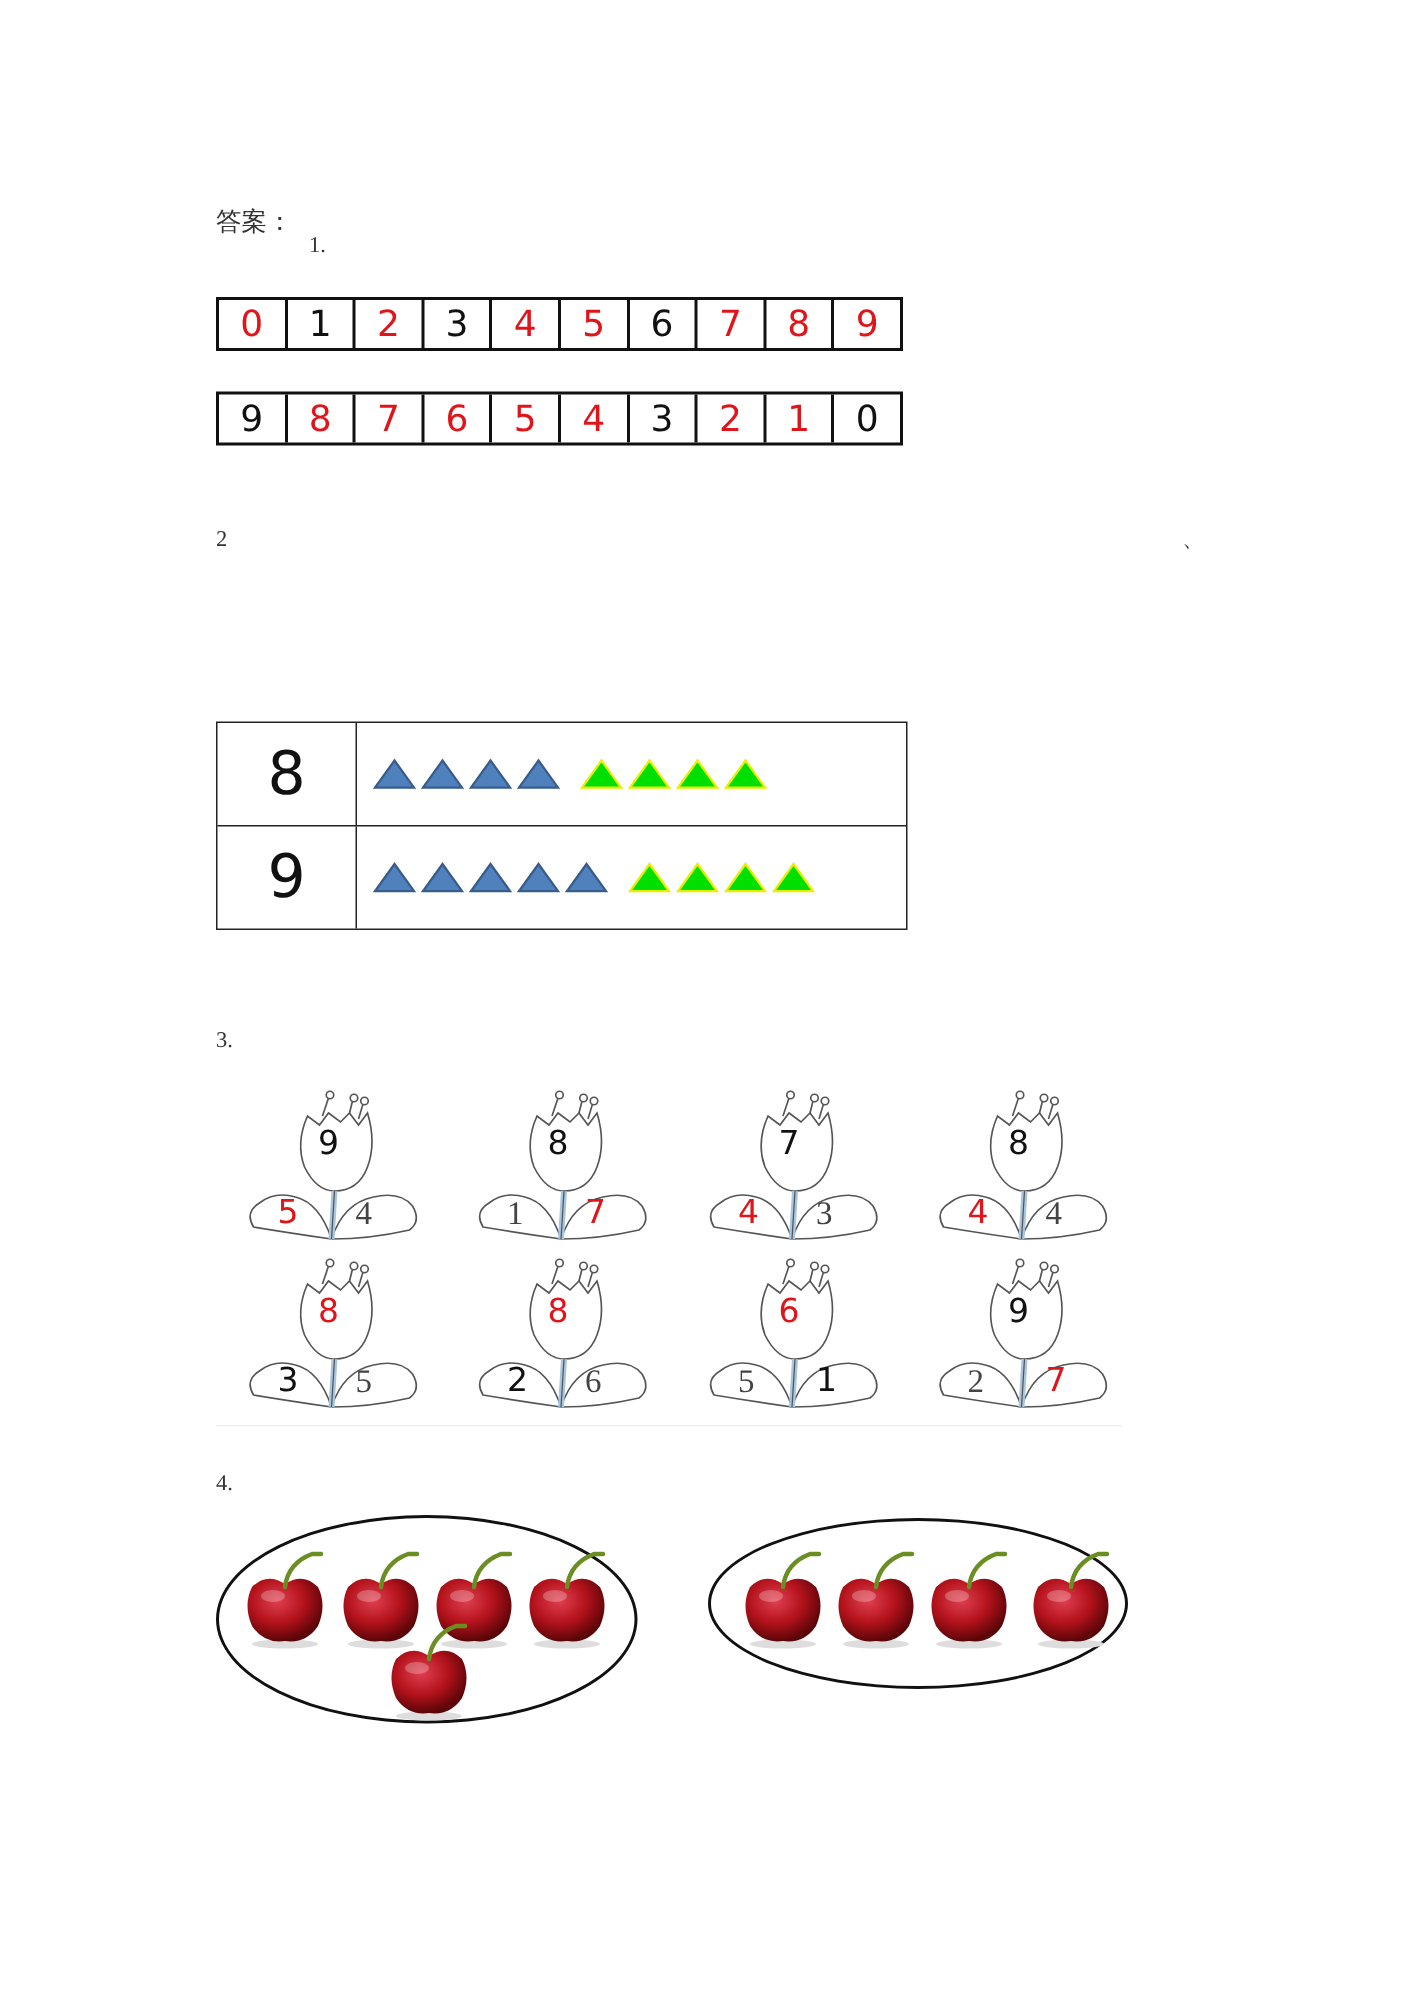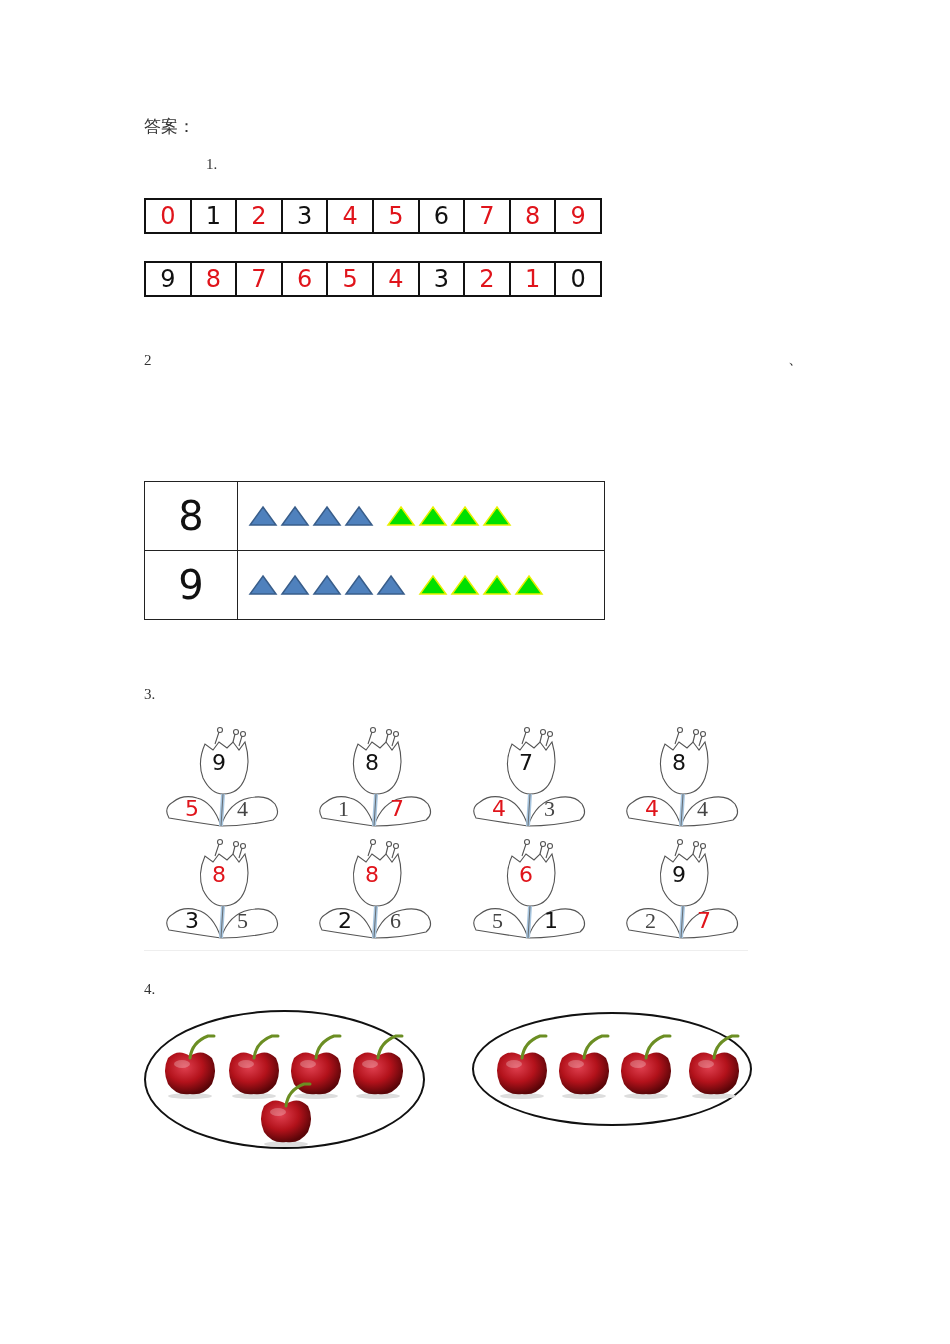--- a/index.html
+++ b/index.html
@@ -42,21 +42,21 @@
   .serif { font-family: "Liberation Serif", serif; color: #444; }
   .divider { position: absolute; left: 144px; top: 950px; width: 604px; height: 1px; background: #eee; }
 
   
   .oval { position: absolute; border: 2.5px solid #111; border-radius: 50%; box-sizing: border-box; }
   .cherry { position: absolute; width: 60px; height: 70px; }
 </style>
 </head>
 <body>
 
-<div class="abs heading" style="left:144px; top:115px;">答案：</div>
+<div class="abs heading" style="left:144px; top:136px;">答案：</div>
 
 <div class="abs secnum" style="left:206px; top:156px;">1.</div>
 <div class="strip" style="top:198px;" id="strip1">
     <div class="cell red">0</div>
     <div class="cell black">1</div>
     <div class="cell red">2</div>
     <div class="cell black">3</div>
     <div class="cell red">4</div>
     <div class="cell red">5</div>
     <div class="cell black">6</div>

